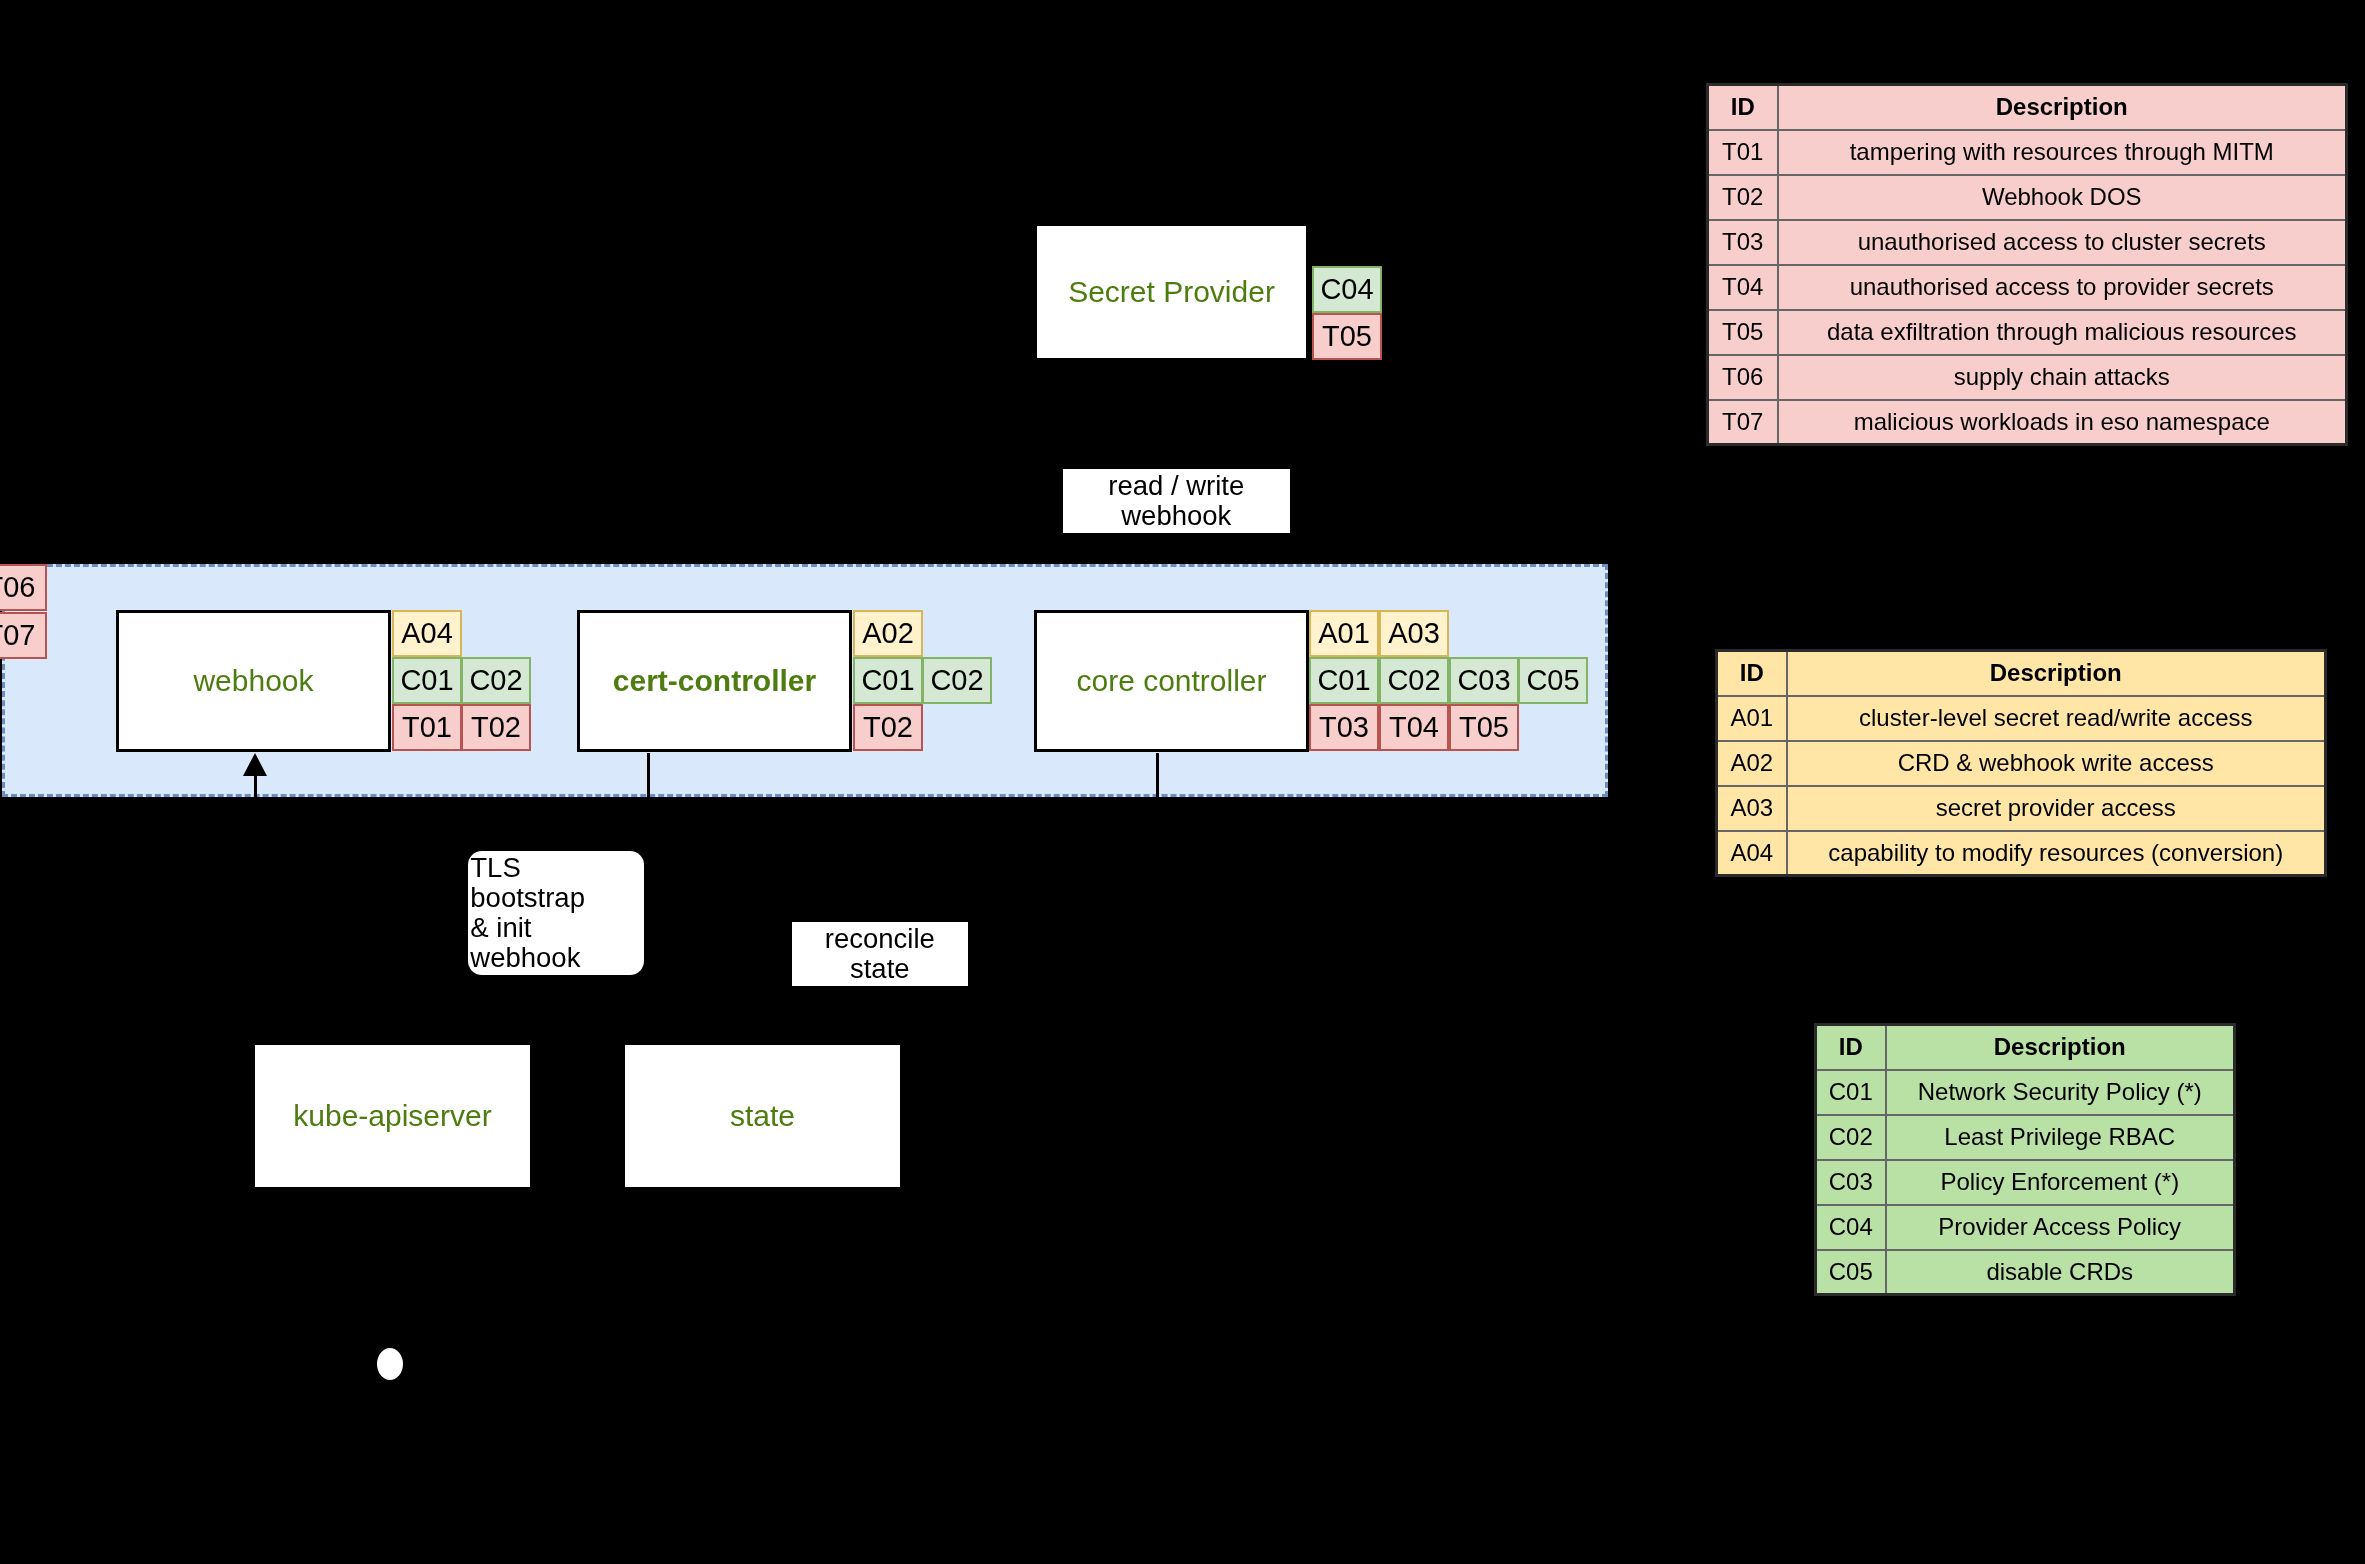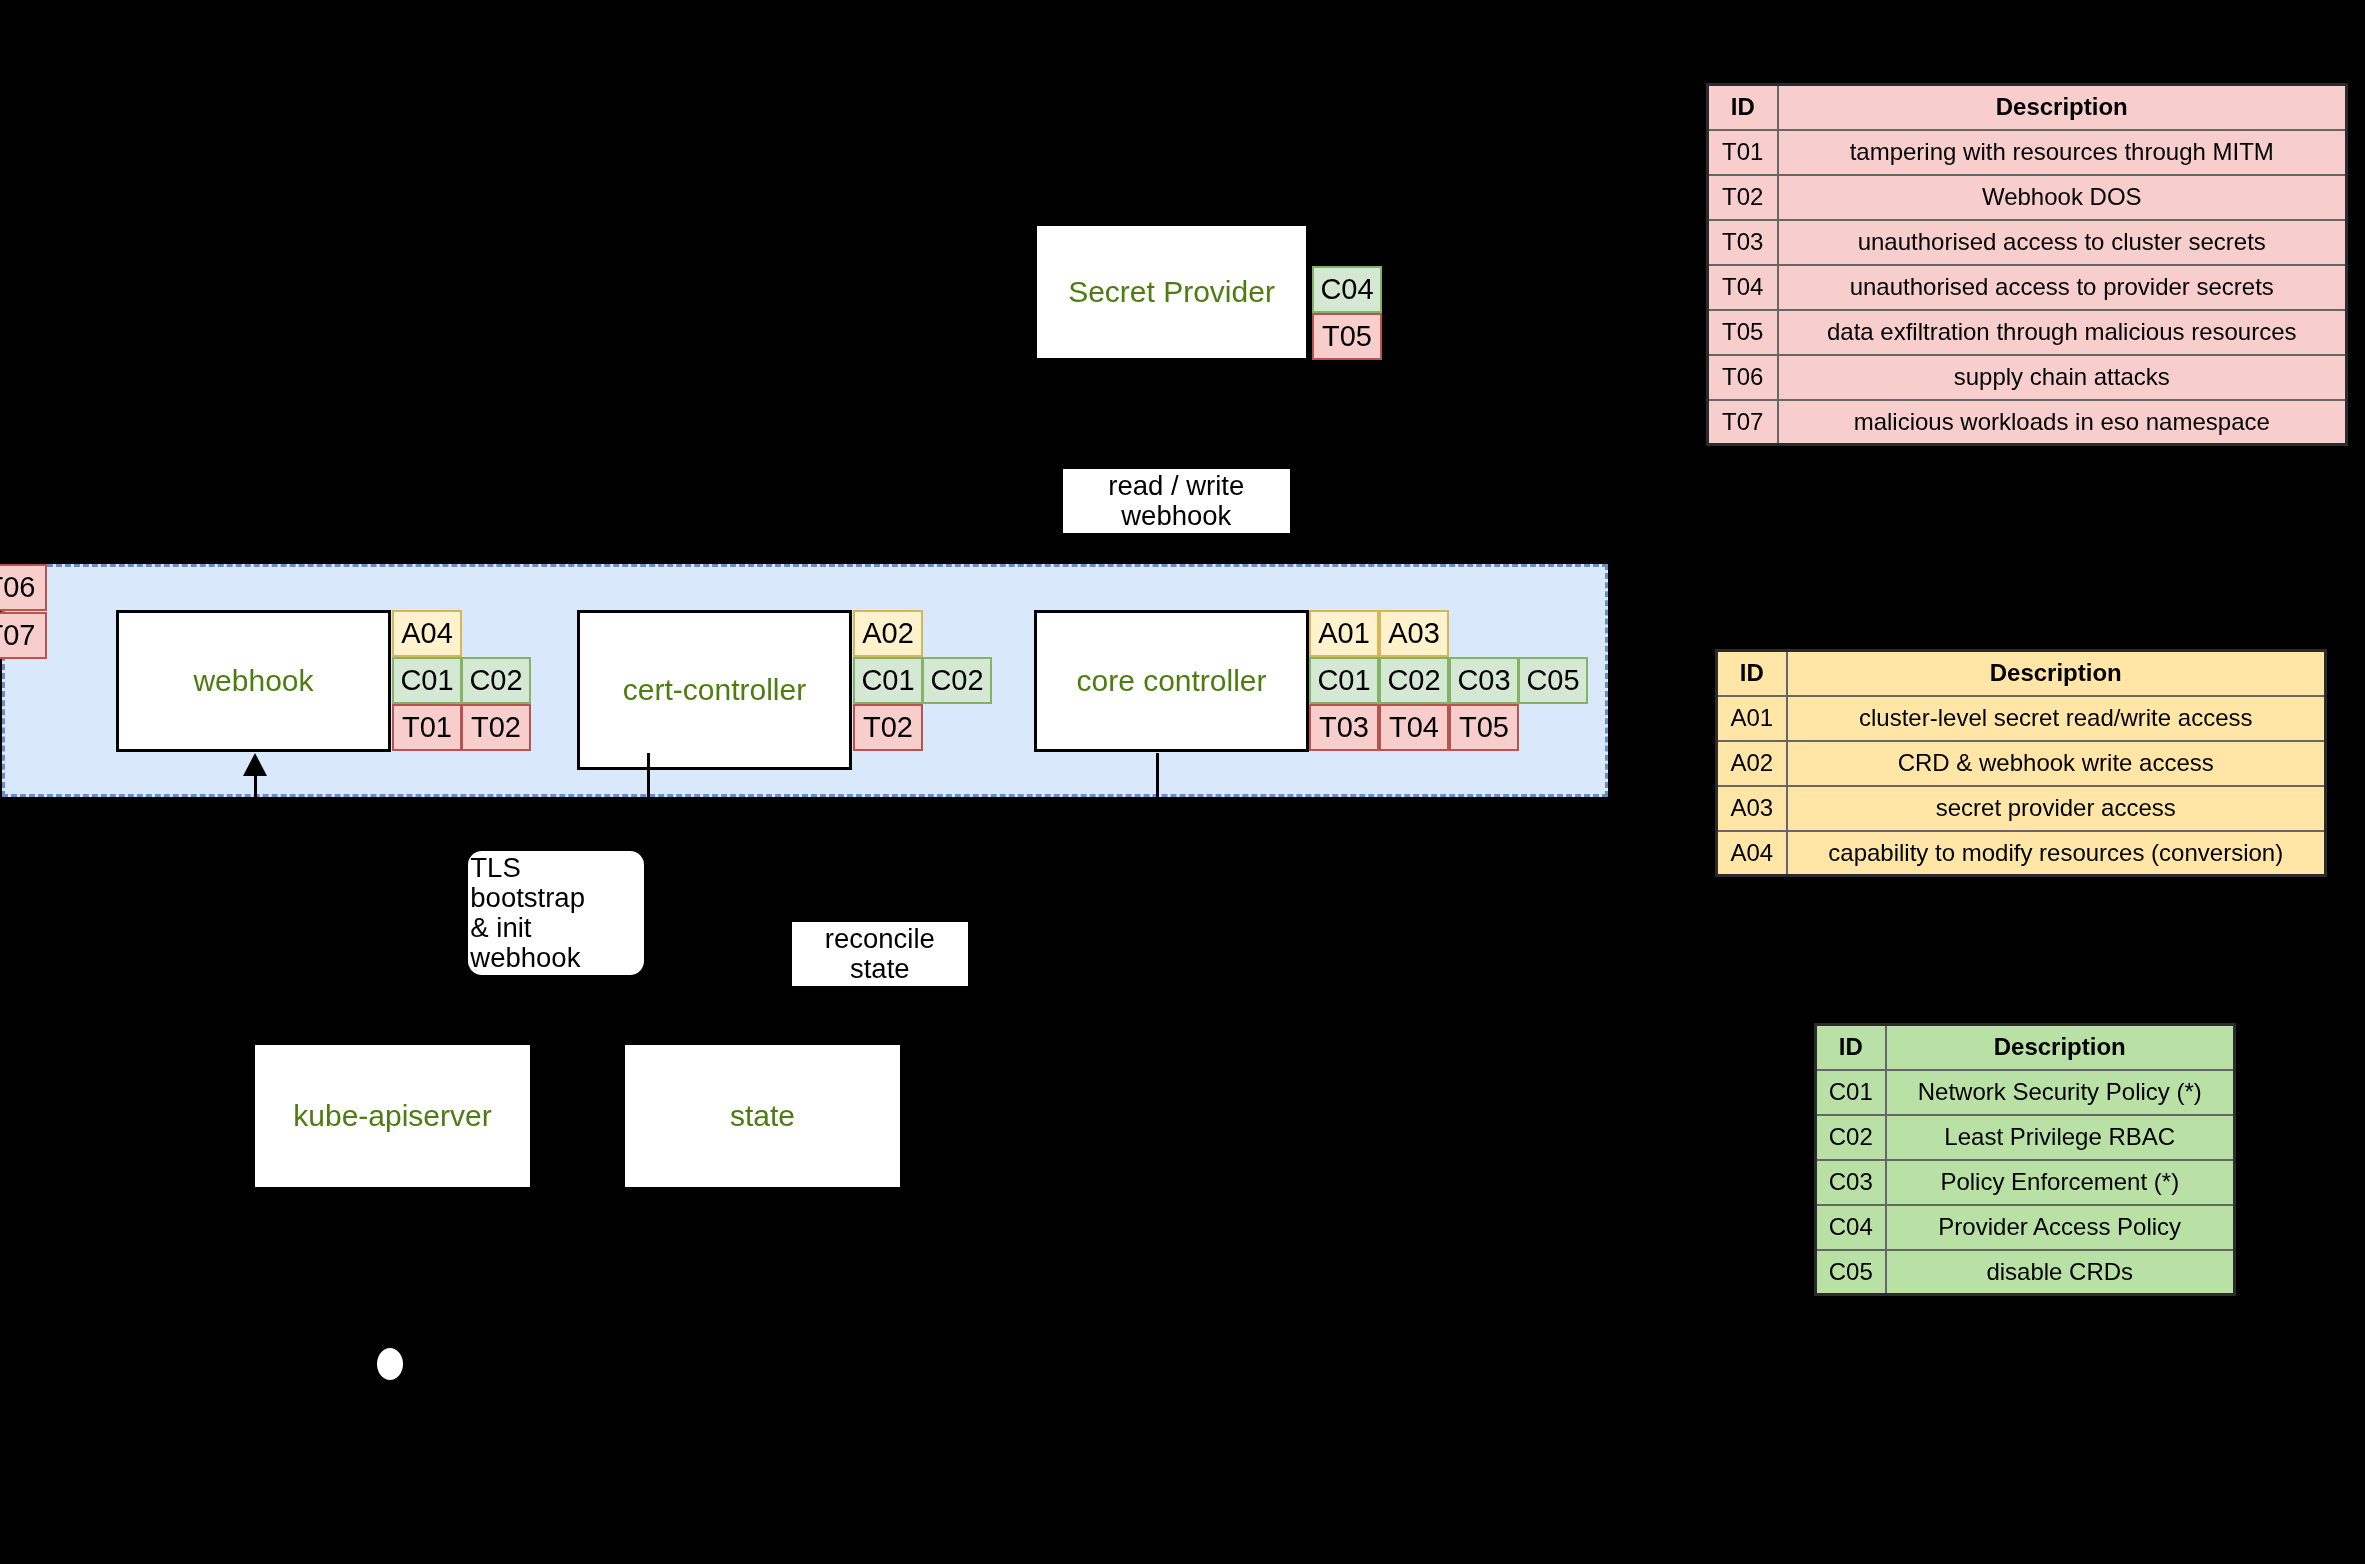--- a/index.html
+++ b/index.html
@@ -182,21 +182,21 @@
   <div class="tag threat" style="left:392px; top:704px;">
     <span>T01</span>
   </div>
   <div class="tag threat" style="left:461px; top:704px;">
     <span>T02</span>
   </div>
 
   <div class="line-v" style="left:254px; top:772px; height:272px;"></div>
   <div class="arrow-up" style="left:243px; top:753px;"></div>
 
-  <div class="node" style="left:577px; top:610px; width:275px; height:160px;">
+  <div class="node" style="left:577px; top:610px; width:275px; height:142px;font-weight:bold;">
     <span>cert-controller</span>
   </div>
   <div class="tag asset" style="left:853px; top:610px;">
     <span>A02</span>
   </div>
   <div class="tag control" style="left:853px; top:657px;">
     <span>C01</span>
   </div>
   <div class="tag control" style="left:922px; top:657px;">
     <span>C02</span>

